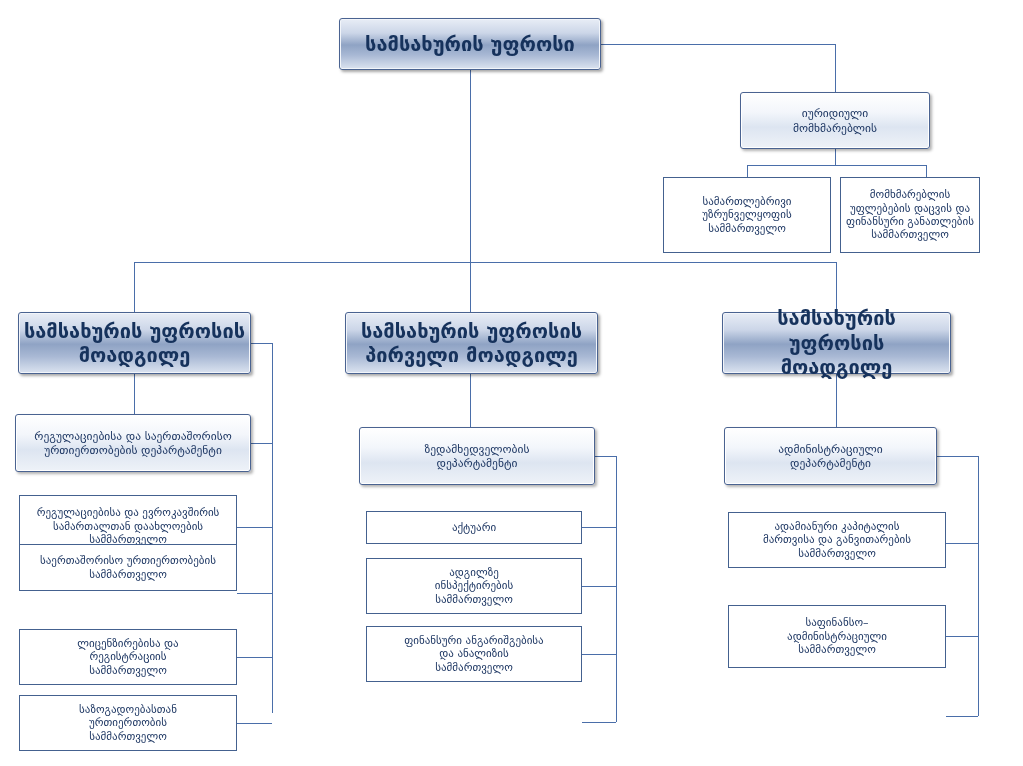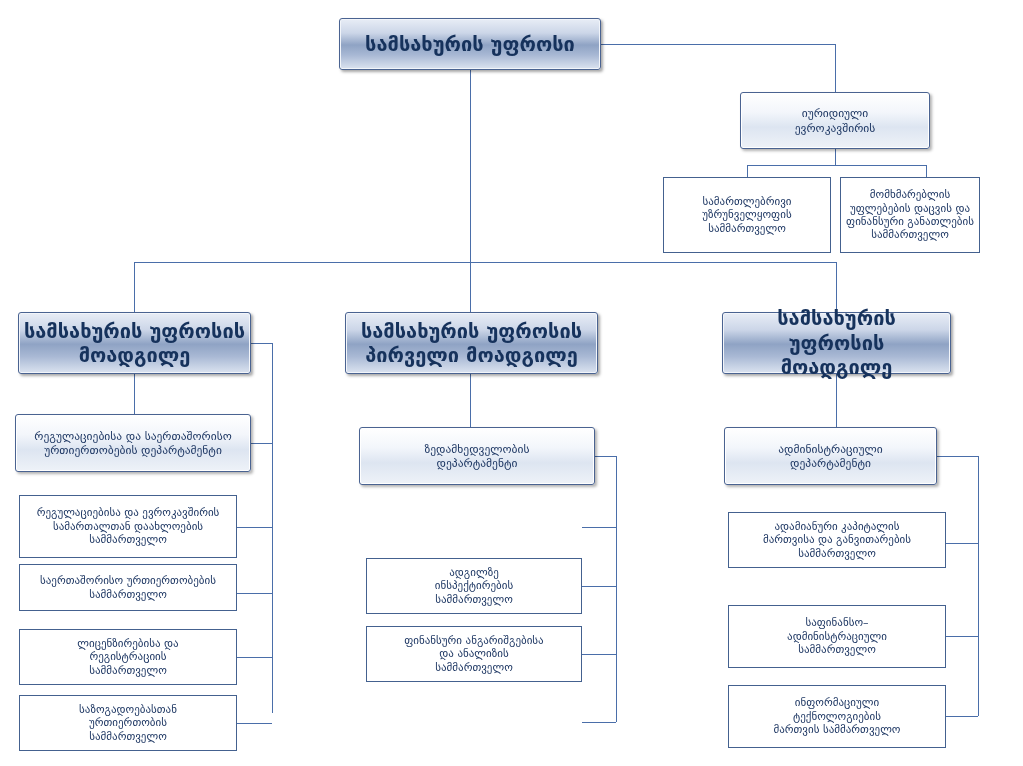--- a/index.html
+++ b/index.html
@@ -117,21 +117,21 @@
       <path d="M978 716 L946 716"></path>
     </g>
   </svg>
 
   <div class="node lvl-top" style="left:339px; top:18px; width:262px; height:52px;">
     <span class="lbl">სამსახურის უფროსი</span>
   </div>
 
   <div class="node lvl-mid" style="left:740px; top:92px; width:190px; height:57px;">
     <span class="lbl">იურიდიული
-ევროკავშირის</span>
+მომხმარებლის</span>
   </div>
 
   <div class="node lvl-leaf" style="left:663px; top:177px; width:168px; height:76px;">
     <span class="lbl">სამართლებრივი
 უზრუნველყოფის
 სამმართველო</span>
   </div>
 
   <div class="node lvl-leaf" style="left:840px; top:177px; width:140px; height:76px;">
     <span class="lbl">მომხმარებლის
@@ -159,21 +159,21 @@
     <span class="lbl">რეგულაციებისა და საერთაშორისო
 ურთიერთობების დეპარტამენტი</span>
   </div>
 
   <div class="node lvl-leaf" style="left:19px; top:495px; width:218px; height:63px;">
     <span class="lbl">რეგულაციებისა და ევროკავშირის
 სამართალთან დაახლოების
 სამმართველო</span>
   </div>
 
-  <div class="node lvl-leaf" style="left:19px; top:564px; width:218px; height:47px;">
+  <div class="node lvl-leaf" style="left:19px; top:544px; width:218px; height:47px;">
     <span class="lbl">საერთაშორისო ურთიერთობების
 სამმართველო</span>
   </div>
 
   <div class="node lvl-leaf" style="left:19px; top:629px; width:218px; height:56px;">
     <span class="lbl">ლიცენზირებისა და
 რეგისტრაციის
 სამმართველო</span>
   </div>
 
@@ -181,20 +181,23 @@
     <span class="lbl">საზოგადოებასთან
 ურთიერთობის
 სამმართველო</span>
   </div>
 
   <div class="node lvl-mid" style="left:359px; top:427px; width:236px; height:58px;">
     <span class="lbl">ზედამხედველობის
 დეპარტამენტი</span>
   </div>
 
+  <div class="node lvl-leaf" style="left:366px; top:511px; width:216px; height:33px;">
+    <span class="lbl">აქტუარი</span>
+  </div>
 
   <div class="node lvl-leaf" style="left:366px; top:558px; width:216px; height:56px;">
     <span class="lbl">ადგილზე
 ინსპექტირების
 სამმართველო</span>
   </div>
 
   <div class="node lvl-leaf" style="left:366px; top:626px; width:216px; height:56px;">
     <span class="lbl">ფინანსური ანგარიშგებისა
 და ანალიზის
@@ -212,19 +215,14 @@
 მართვისა და განვითარების
 სამმართველო</span>
   </div>
 
   <div class="node lvl-leaf" style="left:728px; top:605px; width:218px; height:63px;">
     <span class="lbl">საფინანსო–
 ადმინისტრაციული
 სამმართველო</span>
   </div>
 
-  <div class="node lvl-leaf" style="left:728px; top:685px; width:218px; height:63px;">
-    <span class="lbl">ინფორმაციული
-ტექნოლოგიების
-მართვის სამმართველო</span>
-  </div>
 
 </div>
 
 </body></html>

